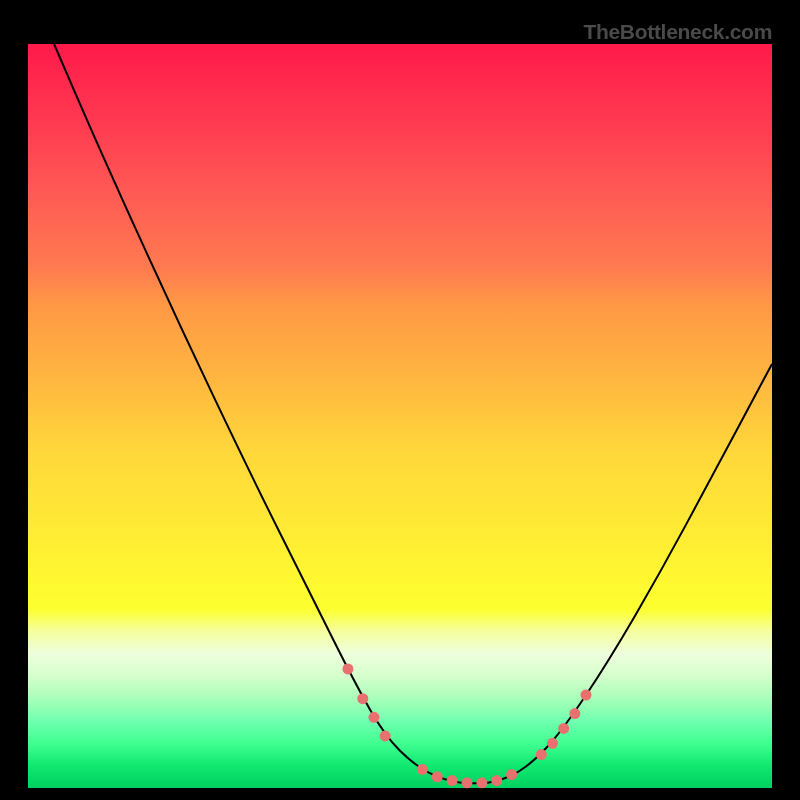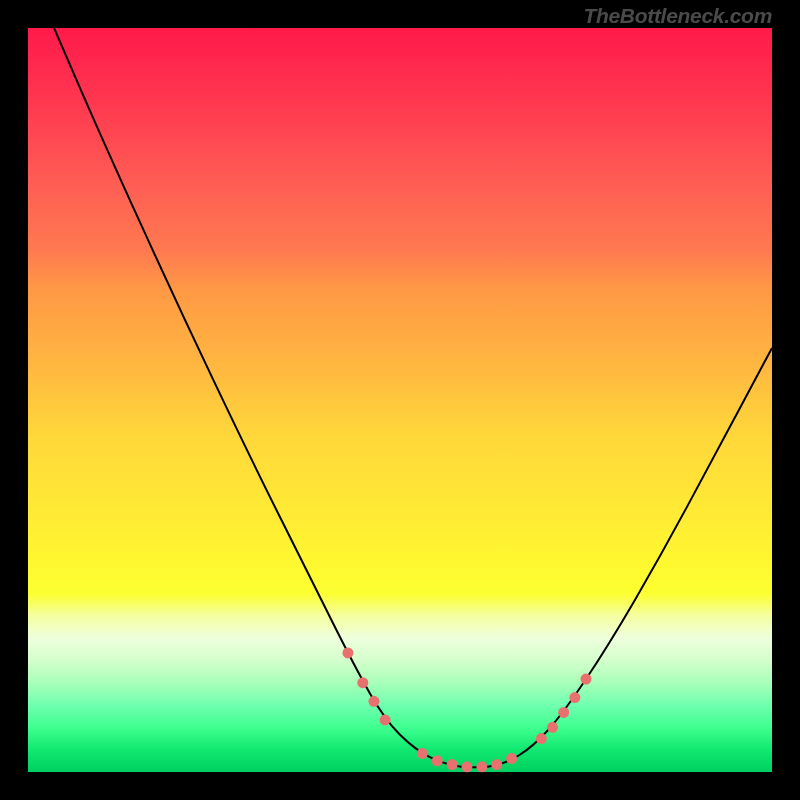--- a/index.html
+++ b/index.html
@@ -1,23 +1,22 @@
 <!DOCTYPE html>
 <html><head>
 <meta charset="utf-8">
 <style>
   * { margin: 0; padding: 0; box-sizing: border-box; }
   body { background: #000; width: 800px; height: 800px; overflow: hidden; position: relative; }
   .chart-container {
     position: absolute;
-    top: 0;
+    top: 16px;
     left: 0;
     width: 800px;
     height: 562px;
-    font-style: italic;
   }
   .plot-area {
     position: absolute;
     background: linear-gradient(to bottom,
       #ff1a4a 0%,
       #ff3850 10%,
       #ff5a54 20%,
       #ff7a50 30%,
       #ff9845 35%,
       #ffb640 45%,

